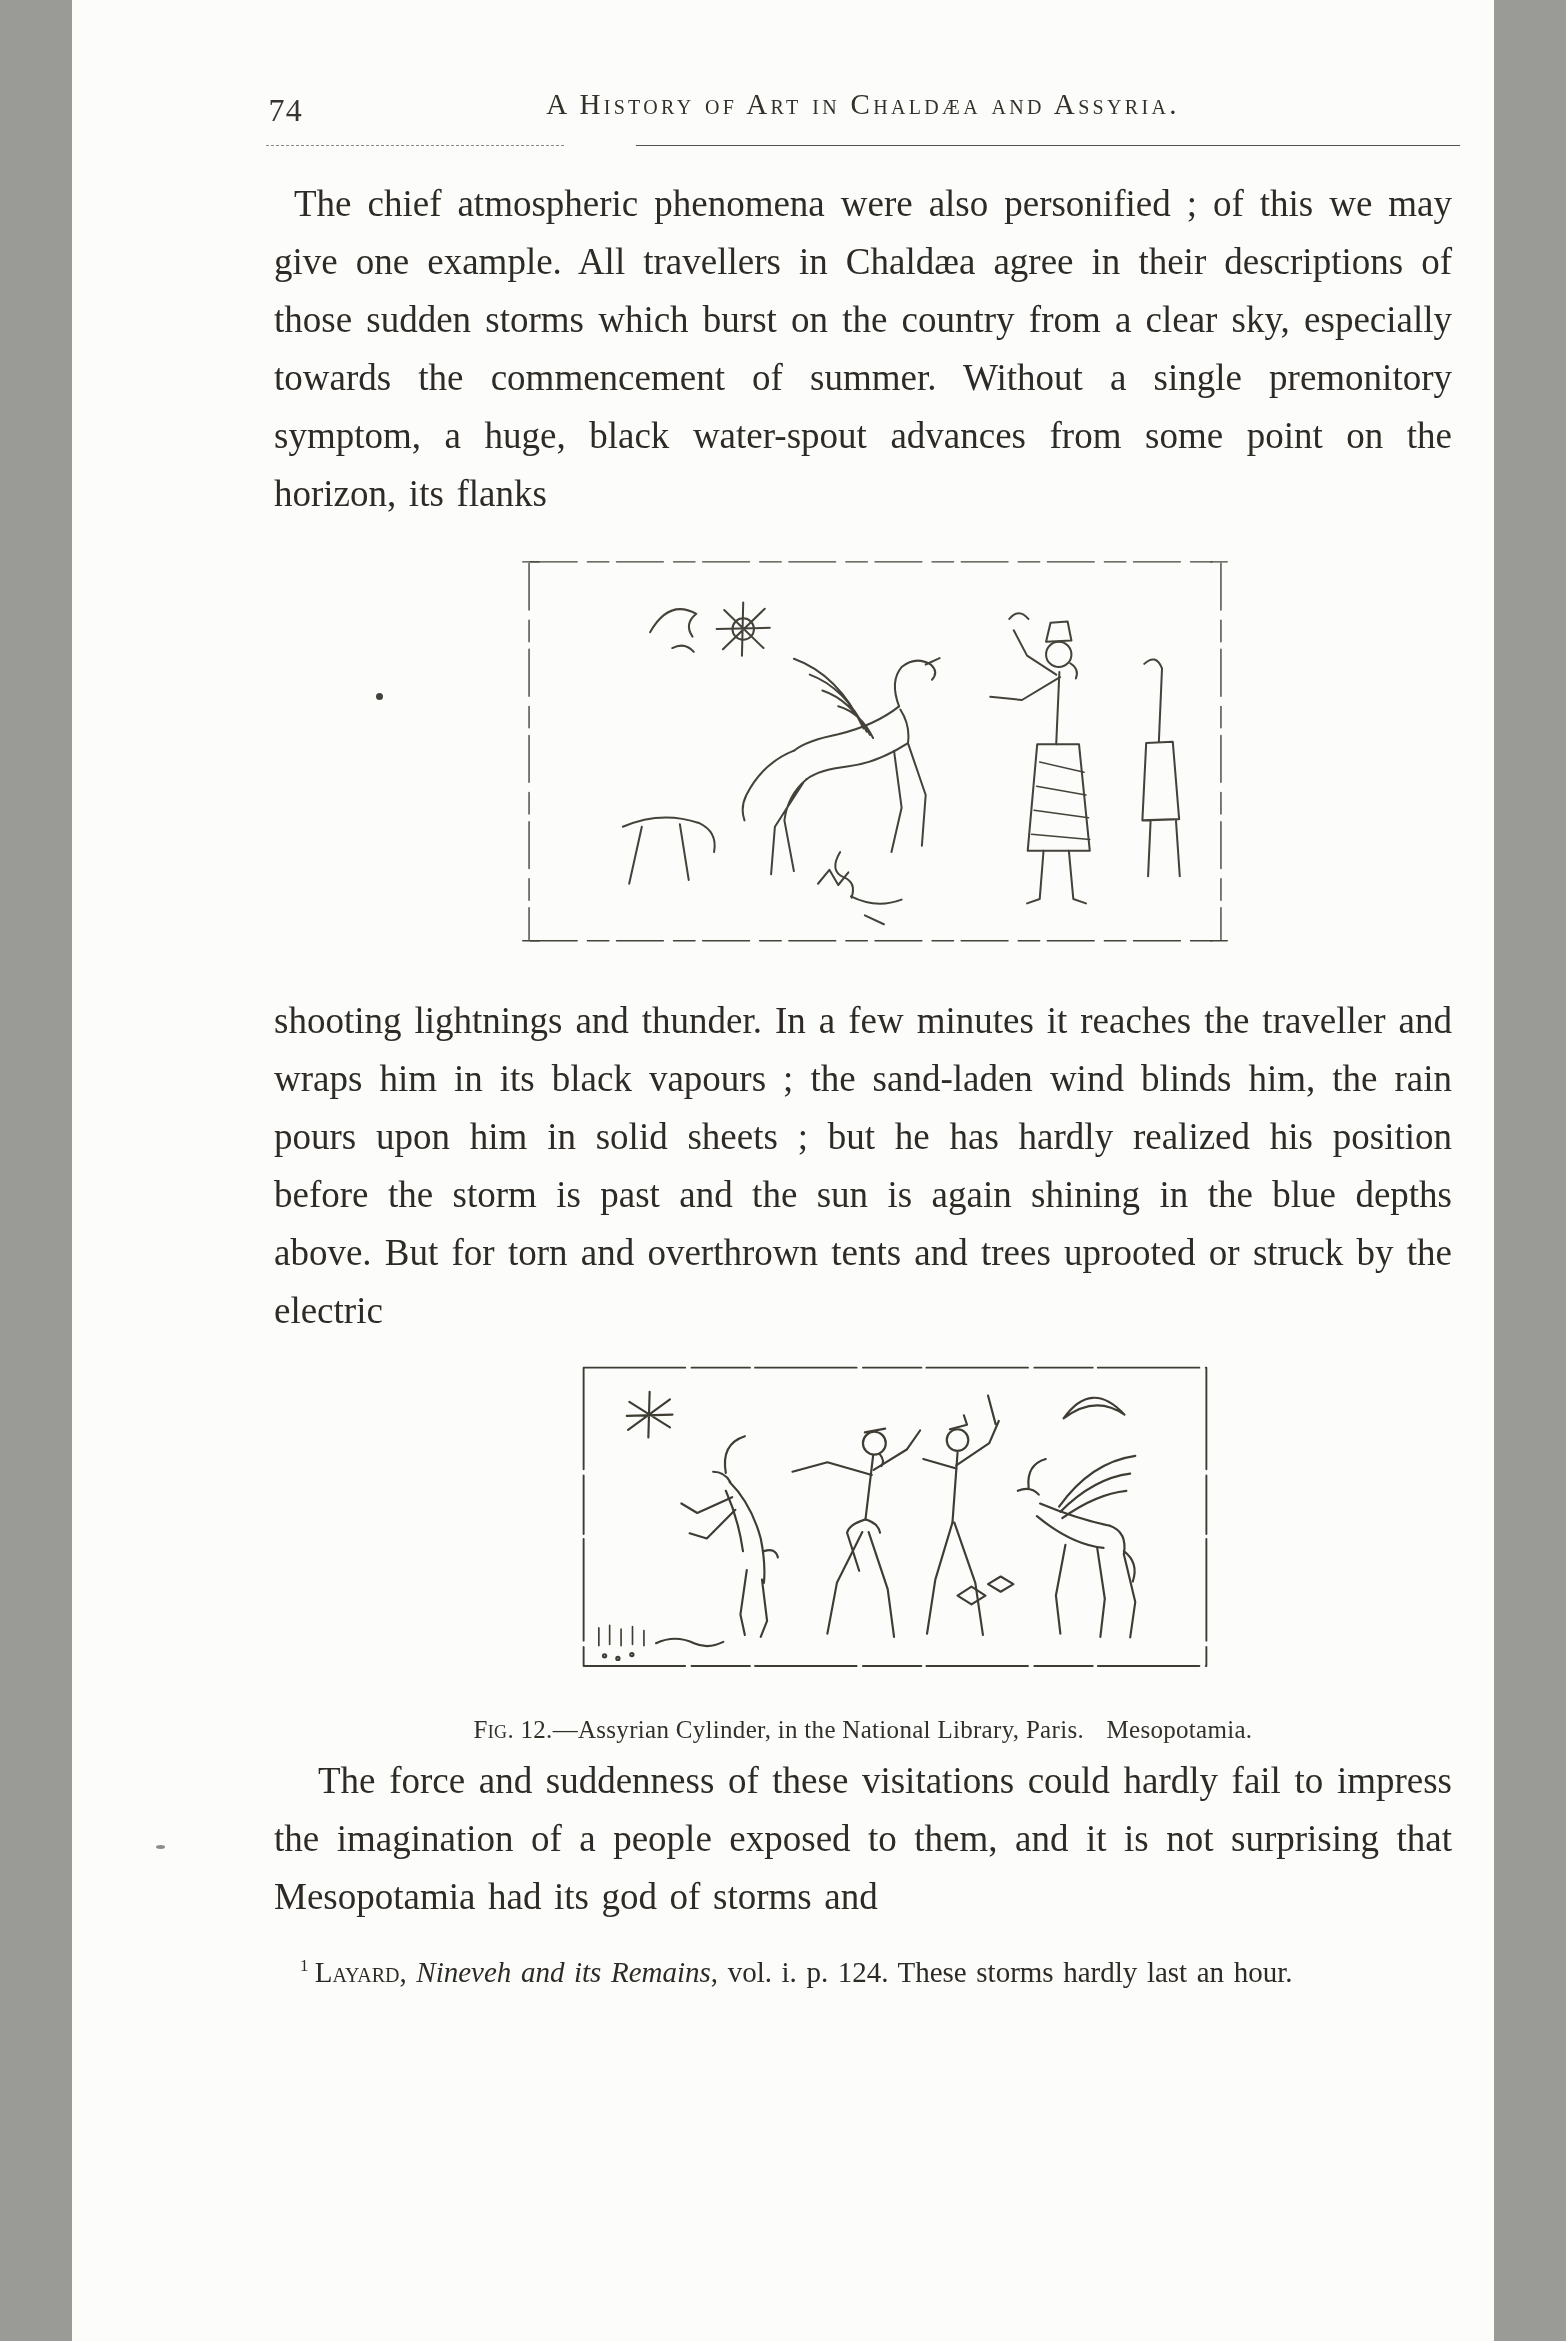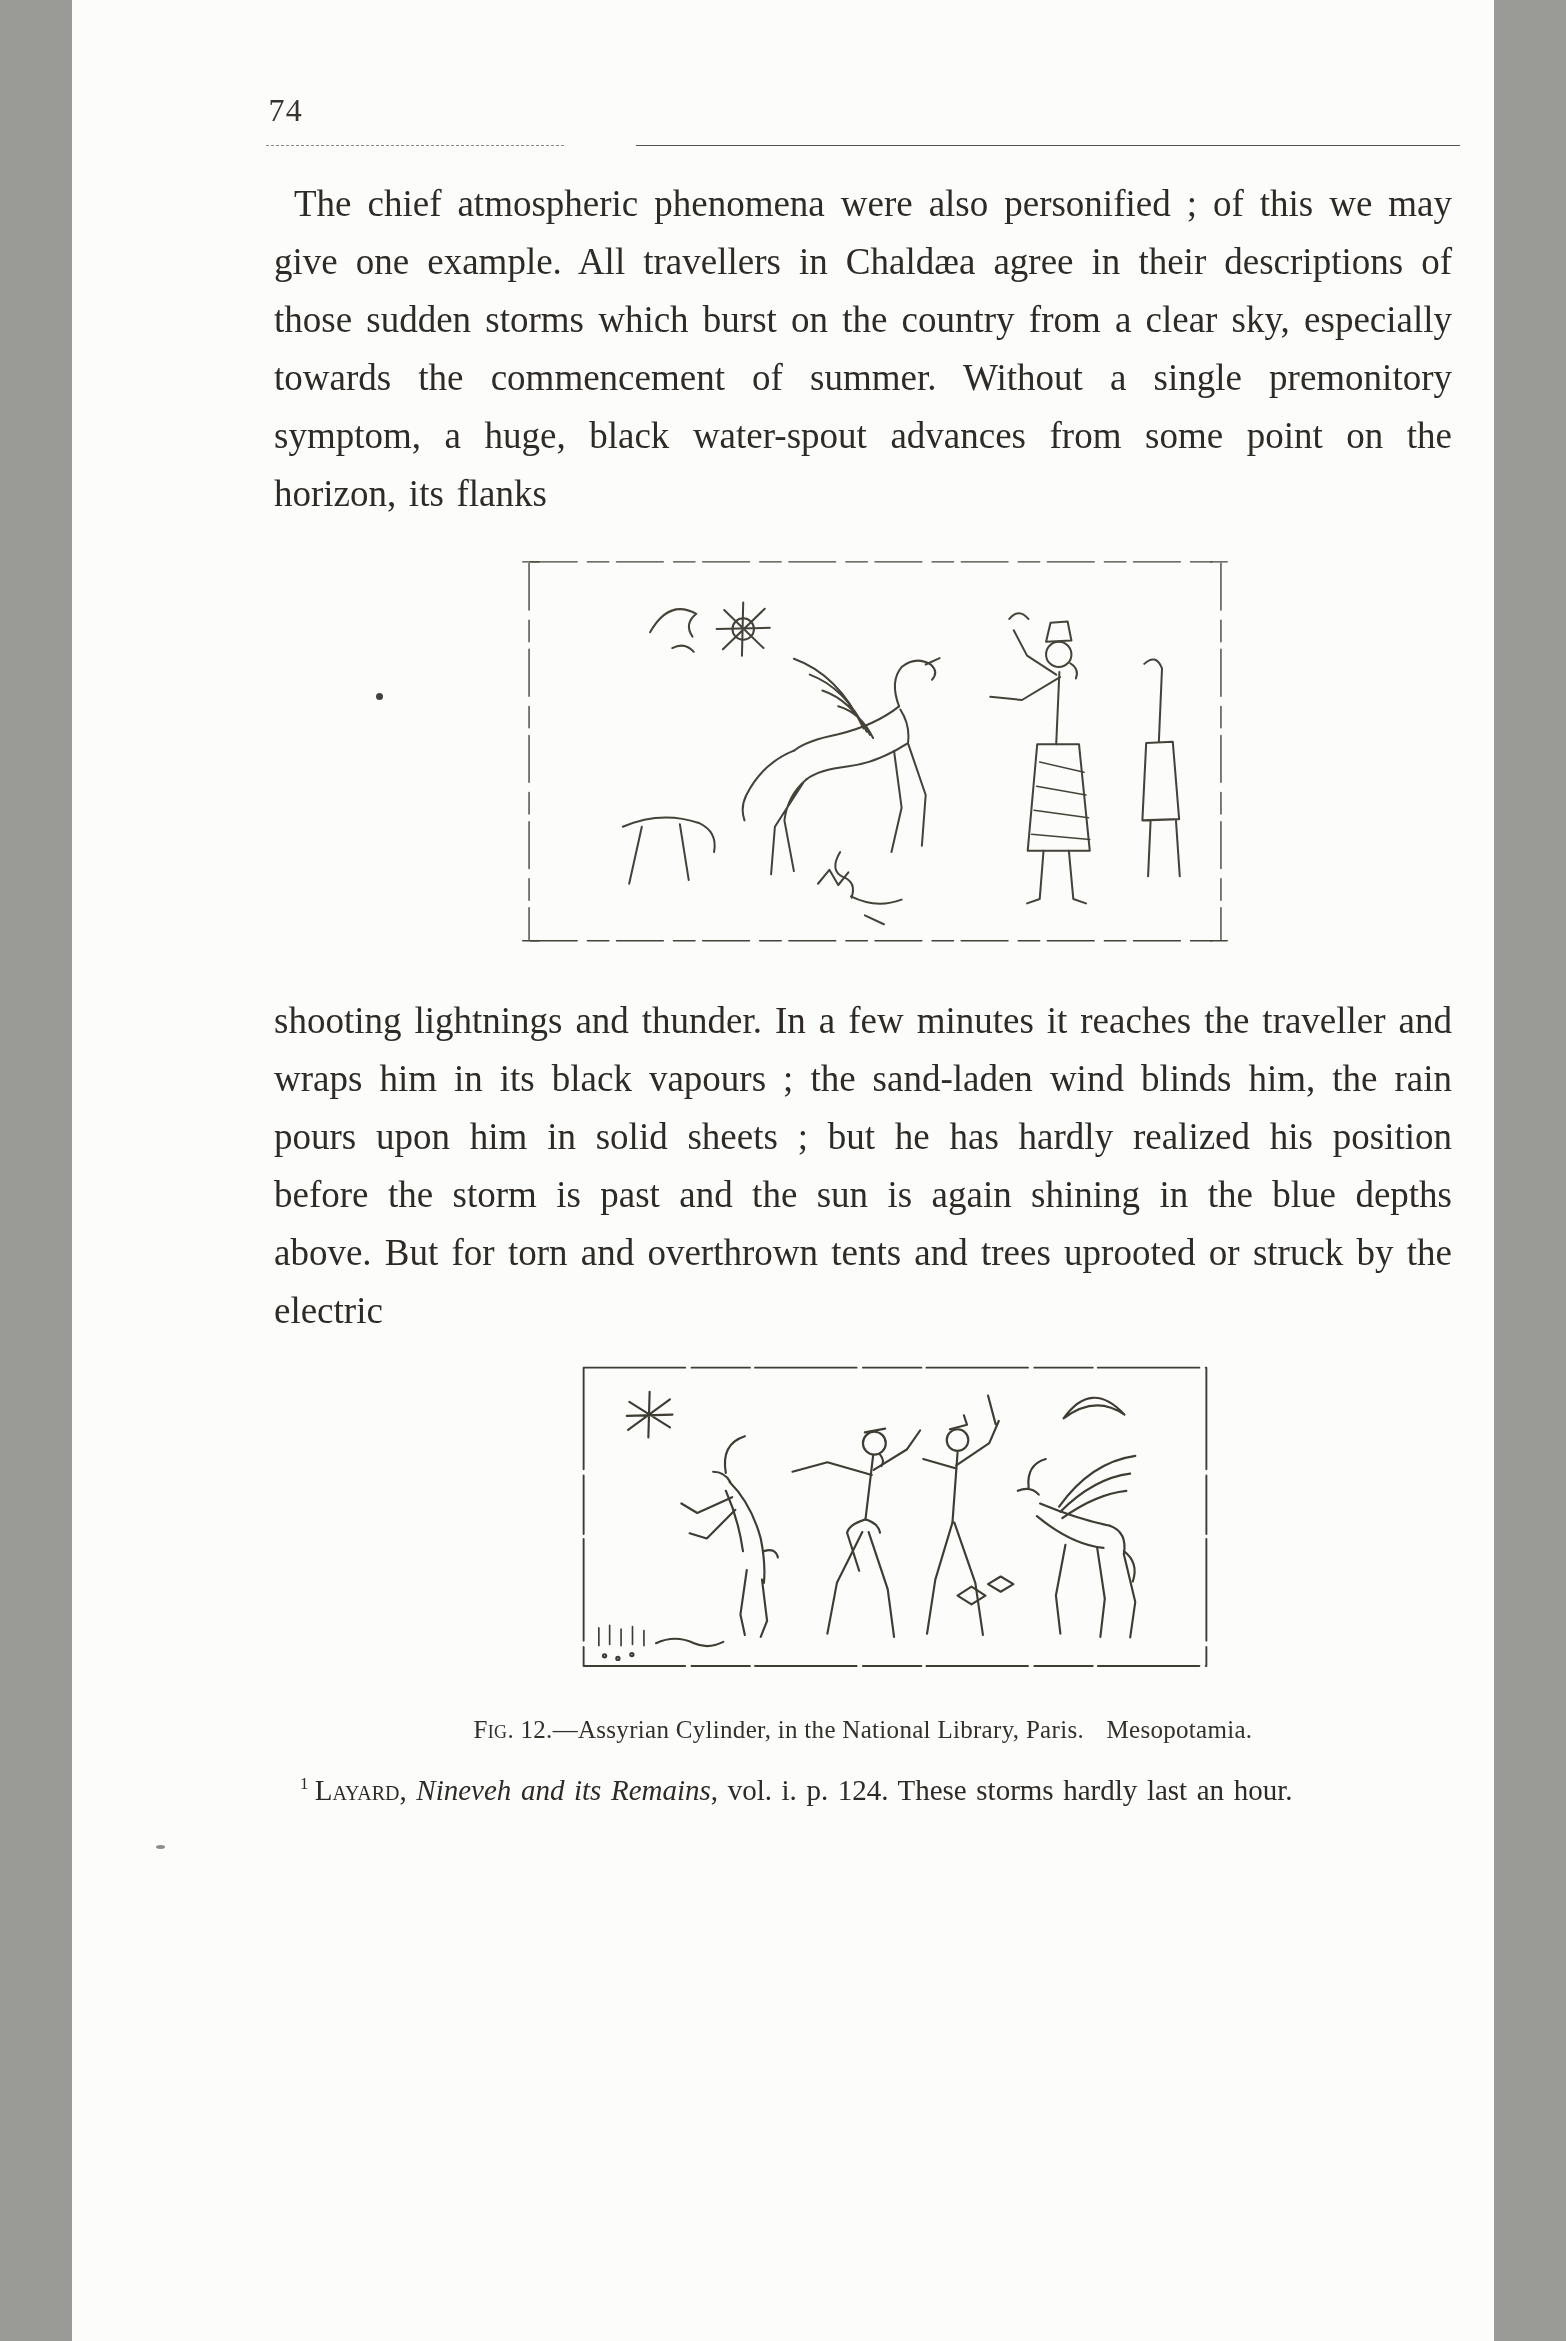--- a/index.html
+++ b/index.html
@@ -137,20 +137,21 @@
   }
 </style>
 </head>
 <body>
 
 <div class="page">
   <div class="content">
 
     <header class="page-header">
       <span class="page-number">74</span>
+      <span class="running-title">A History of Art in Chaldæa and Assyria.</span>
     </header>
 
     <div class="header-rule">
       <span class="rule-dashes"></span>
       <span class="rule-solid"></span>
     </div>
 
     <p class="body-para para-1">The chief atmospheric phenomena were also personified ; of this we may give one example.  All travellers in Chaldæa agree in their descriptions of those sudden storms which burst on the country from a clear sky, especially towards the commencement of summer.  Without a single premonitory symptom, a huge, black water-spout advances from some point on the horizon, its flanks</p>
 
     <figure class="figure figure-1">
@@ -245,20 +246,21 @@
               <circle cx="88" cy="464" r="2.5"></circle>
 
             <path d="M601 371 l22 -14 l22 14 l-22 14 Z M649 353 l20 -12 l20 12 l-20 12 Z"></path>
           </g>
         </svg>
       </div>
       <figcaption class="caption"><span class="sc">Fig. 12.</span><span>—Assyrian Cylinder, in the National Library, Paris.</span><span class="cap-material">Mesopotamia.</span></figcaption>
     </figure>
 
 
+    <p class="body-para para-4">The force and suddenness of these visitations could hardly fail to impress the imagination of a people exposed to them, and it is not surprising that Mesopotamia had its god of storms and</p>
 
     <div class="footnote"><sup class="fn-marker">1</sup><span class="sc">Layard,</span> <i>Nineveh and its Remains</i><span>, vol. i. p. 124.  These storms hardly last an hour.</span></div>
 
   </div>
 
   <span class="speck"></span>
   <span class="speck-2"></span>
 </div>
 
 

